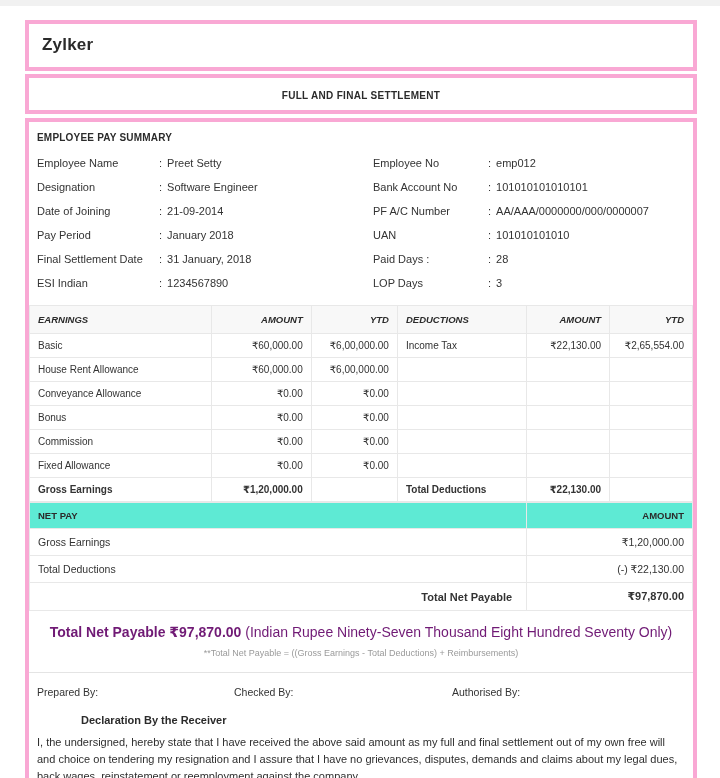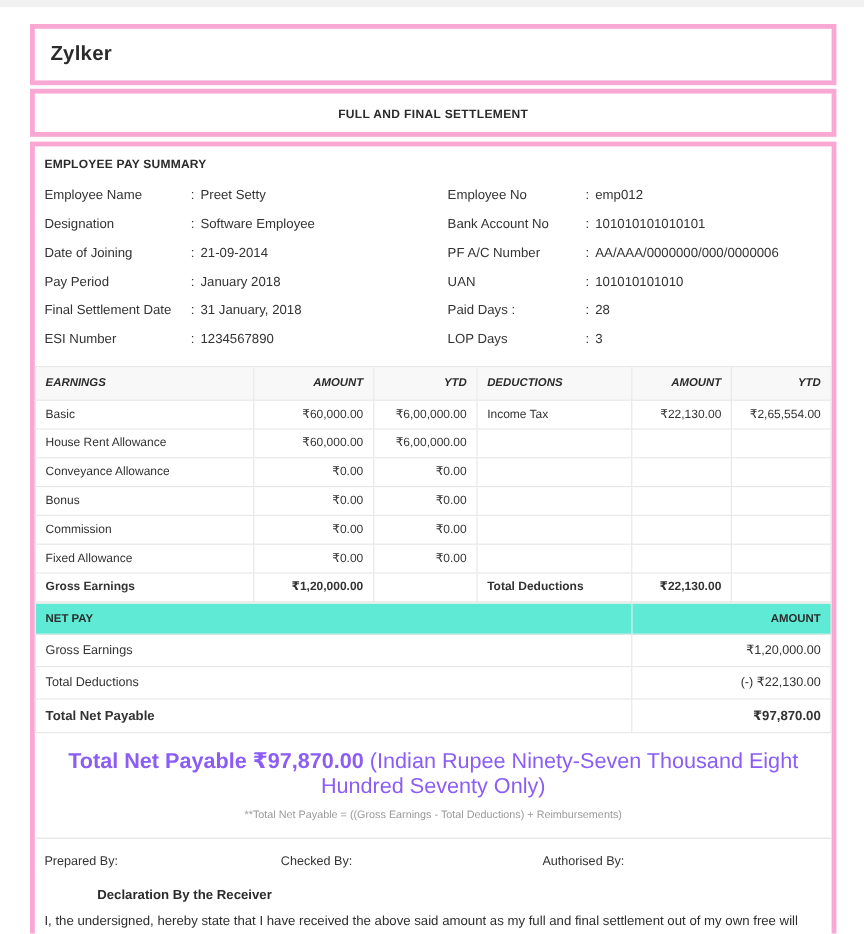--- a/index.html
+++ b/index.html
@@ -29,23 +29,23 @@
   .ed-table tr.totals td { font-weight:700; }
   .ed-table col.c1{width:27.5%;} .ed-table col.c2{width:15%;} .ed-table col.c3{width:13%;}
   .ed-table col.c4{width:19.5%;} .ed-table col.c5{width:12.5%;} .ed-table col.c6{width:12.5%;}
   .ed-table td { border-left:none; border-right:1px solid #e8e8e8; }
   .ed-table td:first-child { border-left:1px solid #e8e8e8; }
   .np-table th, .np-table td { border:1px solid #e8e8e8; font-size:10.5px; padding:7px 8px; color:#333; }
   .np-table th { background:#5eead4; font-weight:700; font-size:9.5px; text-align:left; color:#2b2b2b; }
   .np-table th.num, .np-table td.num { text-align:right; }
   .np-table col.lab{width:75%;} .np-table col.amt{width:25%;}
   .np-table tr.total td { font-weight:700; font-size:11px; }
-  .np-table tr.total td.lab-r { padding-right:14px; }
+  .np-table tr.total td.lab-r { text-align:right; padding-right:14px; }
   .payable-summary { text-align:center; padding:13px 10px 14px; border-bottom:1px solid #e4e4e4; }
-  .payable-line { font-size:18px; color:#8b5cf6; margin-bottom:8px; }
+  .payable-line { font-size:14px; color:#701a75; margin-bottom:8px; }
   .payable-line .bold { font-weight:700; }
   .formula-note { font-size:9px; color:#9a9a9a; }
   .note-row { font-size:10.5px; color:#333; padding:11px 8px 2px; }
   .signoff-row { display:flex; padding:13px 8px 4px; font-size:10.5px; color:#333; }
   .signoff-prepared { flex:0 0 197px; }
   .signoff-checked { flex:0 0 218px; }
   .signoff-authorised { flex:1; }
   .declaration { padding:12px 8px 0; }
   .declaration-heading { font-size:11px; font-weight:700; color:#2b2b2b; margin-bottom:8px;margin-left:44px; }
   .declaration-text { font-size:11px; line-height:1.55; color:#2e2e2e; }
@@ -72,58 +72,58 @@
     <div class="summary-grid">
       <div class="summary-col left">
         <div class="kv-row">
           <span class="kv-label">Employee Name</span>
           <span class="kv-sep">:</span>
           <span class="kv-value">Preet Setty</span>
         </div>
         <div class="kv-row">
           <span class="kv-label">Designation</span>
           <span class="kv-sep">:</span>
-          <span class="kv-value">Software Employee</span>
+          <span class="kv-value">Software Engineer</span>
         </div>
         <div class="kv-row">
           <span class="kv-label">Date of Joining</span>
           <span class="kv-sep">:</span>
           <span class="kv-value">21-09-2014</span>
         </div>
         <div class="kv-row">
           <span class="kv-label">Pay Period</span>
           <span class="kv-sep">:</span>
           <span class="kv-value">January 2018</span>
         </div>
         <div class="kv-row">
           <span class="kv-label">Final Settlement Date</span>
           <span class="kv-sep">:</span>
           <span class="kv-value">31 January, 2018</span>
         </div>
         <div class="kv-row">
-          <span class="kv-label">ESI Number</span>
+          <span class="kv-label">ESI Indian</span>
           <span class="kv-sep">:</span>
           <span class="kv-value">1234567890</span>
         </div>
       </div>
       <div class="summary-col right">
         <div class="kv-row">
           <span class="kv-label">Employee No</span>
           <span class="kv-sep">:</span>
           <span class="kv-value">emp012</span>
         </div>
         <div class="kv-row">
           <span class="kv-label">Bank Account No</span>
           <span class="kv-sep">:</span>
           <span class="kv-value">101010101010101</span>
         </div>
         <div class="kv-row">
           <span class="kv-label">PF A/C Number</span>
           <span class="kv-sep">:</span>
-          <span class="kv-value">AA/AAA/0000000/000/0000006</span>
+          <span class="kv-value">AA/AAA/0000000/000/0000007</span>
         </div>
         <div class="kv-row">
           <span class="kv-label">UAN</span>
           <span class="kv-sep">:</span>
           <span class="kv-value">101010101010</span>
         </div>
         <div class="kv-row">
           <span class="kv-label">Paid Days :</span>
           <span class="kv-sep">:</span>
           <span class="kv-value">28</span>

